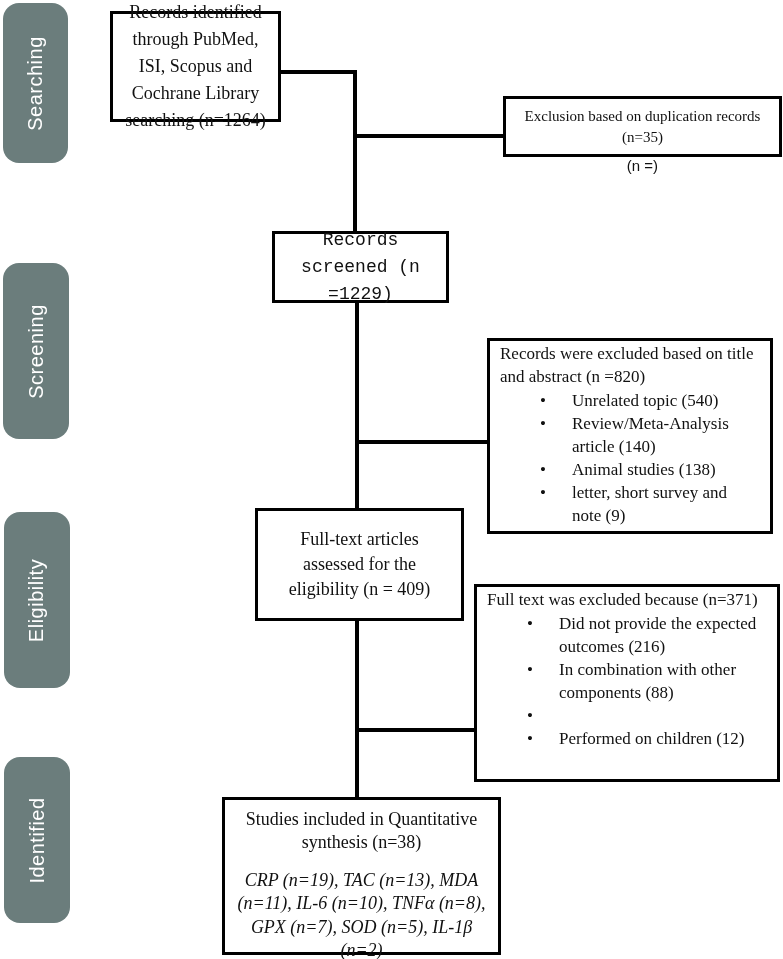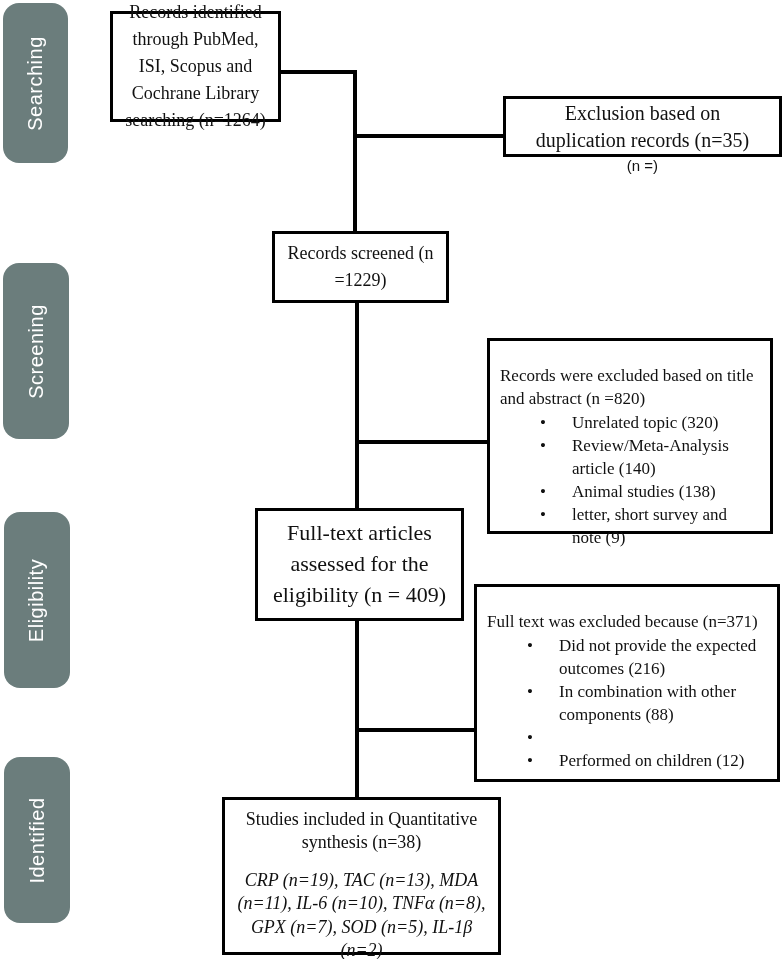--- a/index.html
+++ b/index.html
@@ -42,33 +42,33 @@
     position:absolute;
     box-sizing:border-box;
     border:3px solid var(--line);
     background:#ffffff;
   }
   .center-text{
     display:flex;align-items:center;justify-content:center;
     text-align:center;
   }
   #box-identification{left:110px;top:11px;width:171px;height:111px;font-size:18px;line-height:1.5;padding:2px 6px;}
-  #box-dup-exclusion{left:503px;top:96px;width:279px;height:61px;font-size:20px;line-height:1.35;padding:2px 14px;}
+  #box-dup-exclusion{left:503px;top:96px;width:279px;height:61px;font-size:15px;line-height:1.35;padding:2px 14px;}
   #dup-n-label{
     position:absolute;left:503px;top:157px;width:279px;
     text-align:center;
     font-family:"Liberation Sans", sans-serif;
     font-size:15px;
   }
-  #box-screened{left:272px;top:231px;width:177px;height:72px;font-size:18px;line-height:1.5;padding:2px 8px;}
-  #box-fulltext{left:255px;top:508px;width:209px;height:113px;font-size:22px;line-height:1.4;padding:2px 10px;}
+  #box-screened{left:272px;top:231px;width:177px;height:72px;font-size:18px;line-height:1.5;padding:2px 8px;font-family:Liberation Mono, monospace;}
+  #box-fulltext{left:255px;top:508px;width:209px;height:113px;font-size:18px;line-height:1.4;padding:2px 10px;}
   #box-included{left:222px;top:797px;width:279px;height:158px;font-size:18px;line-height:1.3;padding:8px 10px;text-align:center;}
   #box-included .included-list{margin-top:14px;font-style:italic;}
 
-  .excl-box{font-size:17px;line-height:1.35;padding:24px 10px;}
+  .excl-box{font-size:17px;line-height:1.35;padding:2px 10px;}
   .excl-header{text-align:left;}
   ul.bullets{
     list-style:none;
     margin:1px 0 0 0;
     padding:0 0 0 40px;
   }
   ul.bullets li{
     display:grid;
     grid-template-columns:32px 1fr;
     align-items:start;
@@ -125,21 +125,21 @@
 
   <div class="fbox center-text" id="box-screened">
     <span>Records screened (n =1229)</span>
   </div>
 
   <div class="fbox excl-box" id="box-title-abstract" style="left:487px;top:338px;width:286px;height:196px;">
     <div class="excl-header">Records were excluded based on title and abstract (n =820)</div>
     <ul class="bullets">
       <li>
         <span class="blt">•</span>
-        <span>Unrelated topic (320)</span>
+        <span>Unrelated topic (540)</span>
       </li>
       <li>
         <span class="blt">•</span>
         <span>Review/Meta-Analysis article (140)</span>
       </li>
       <li>
         <span class="blt">•</span>
         <span>Animal studies (138)</span>
       </li>
       <li>

